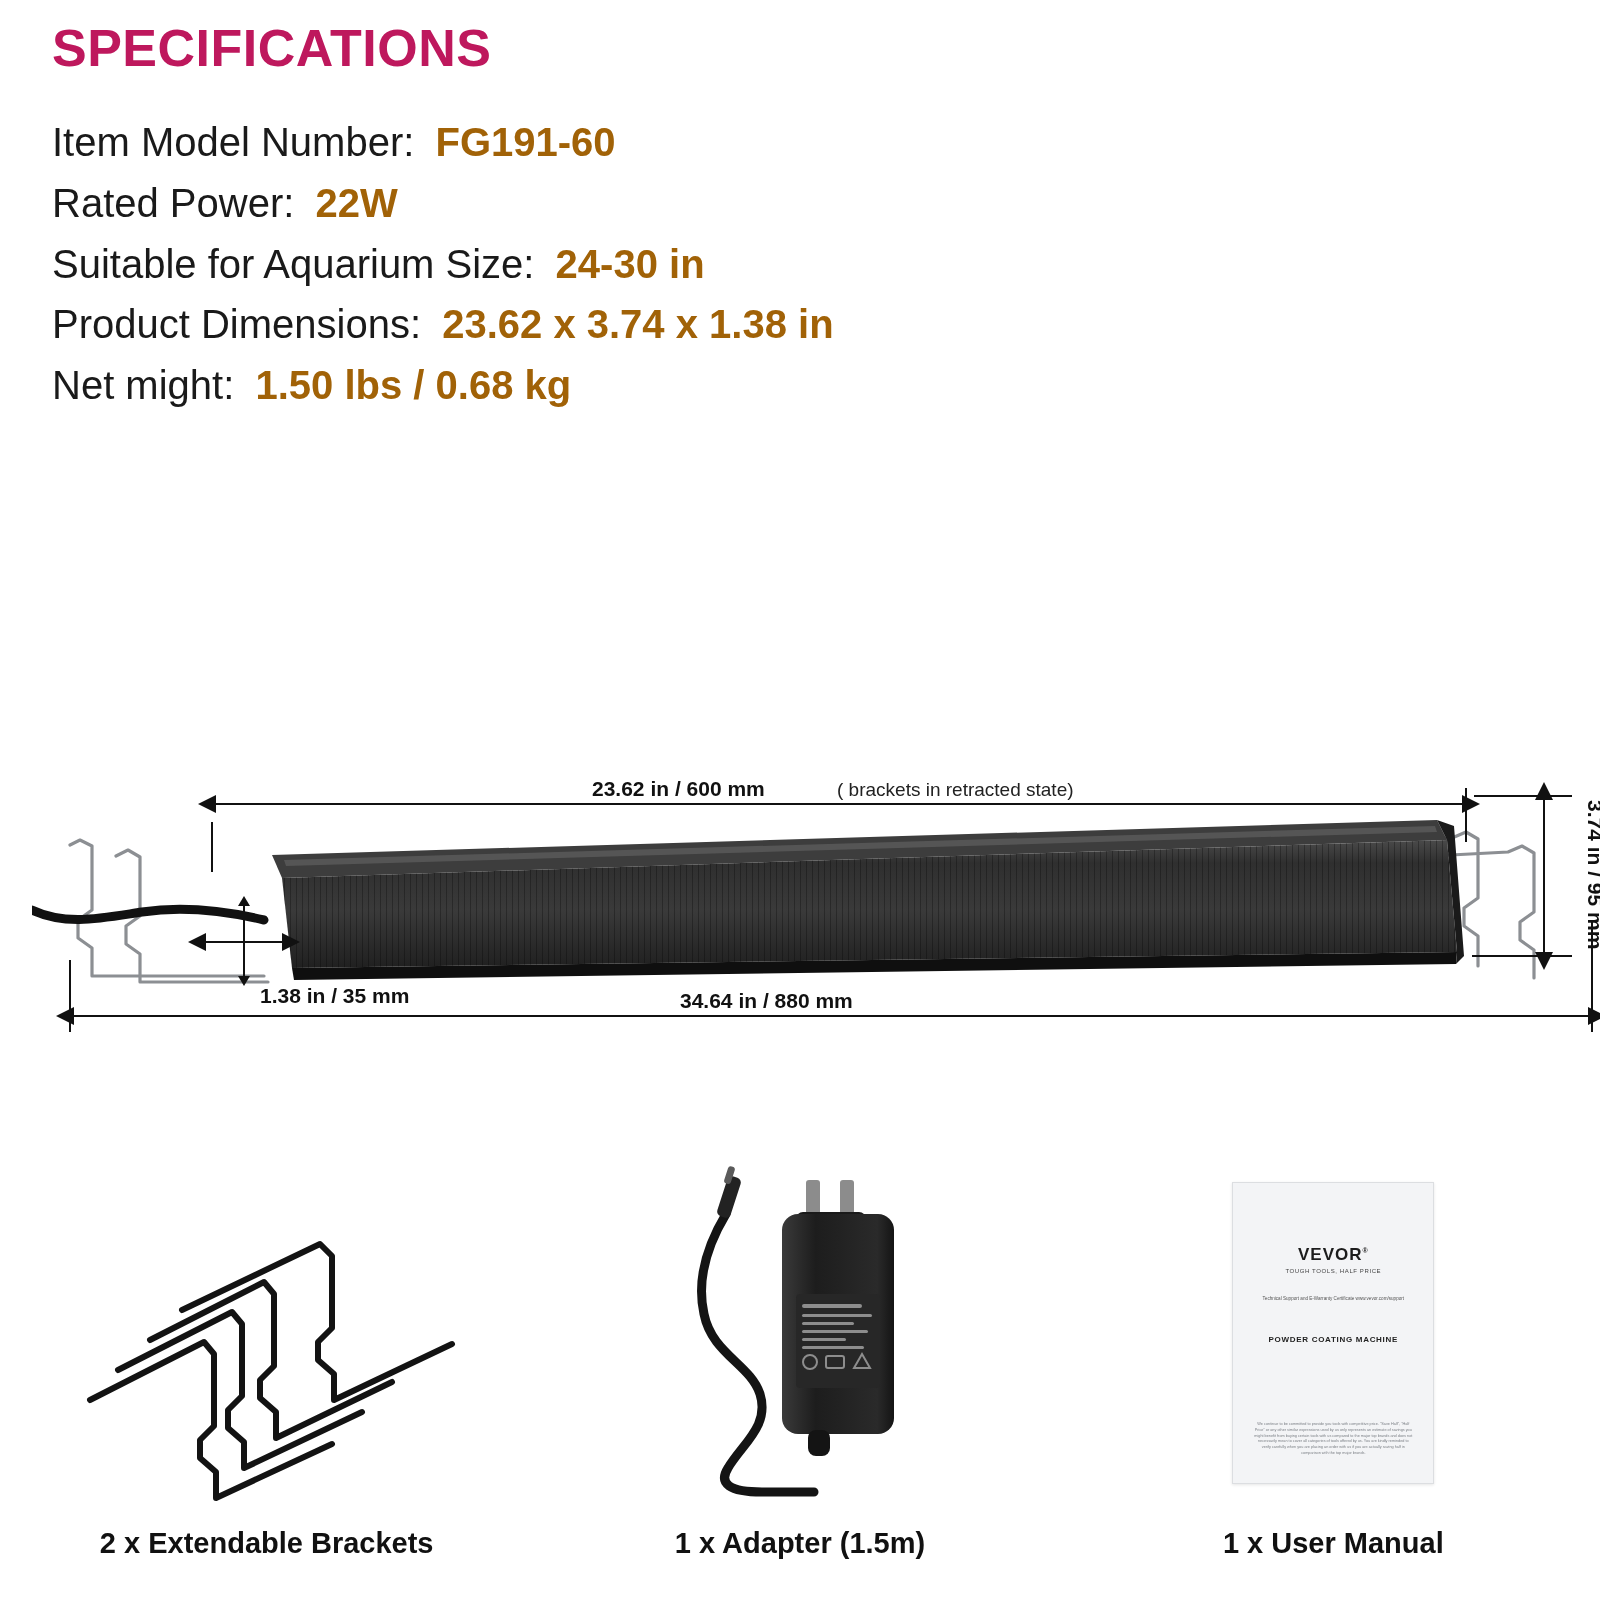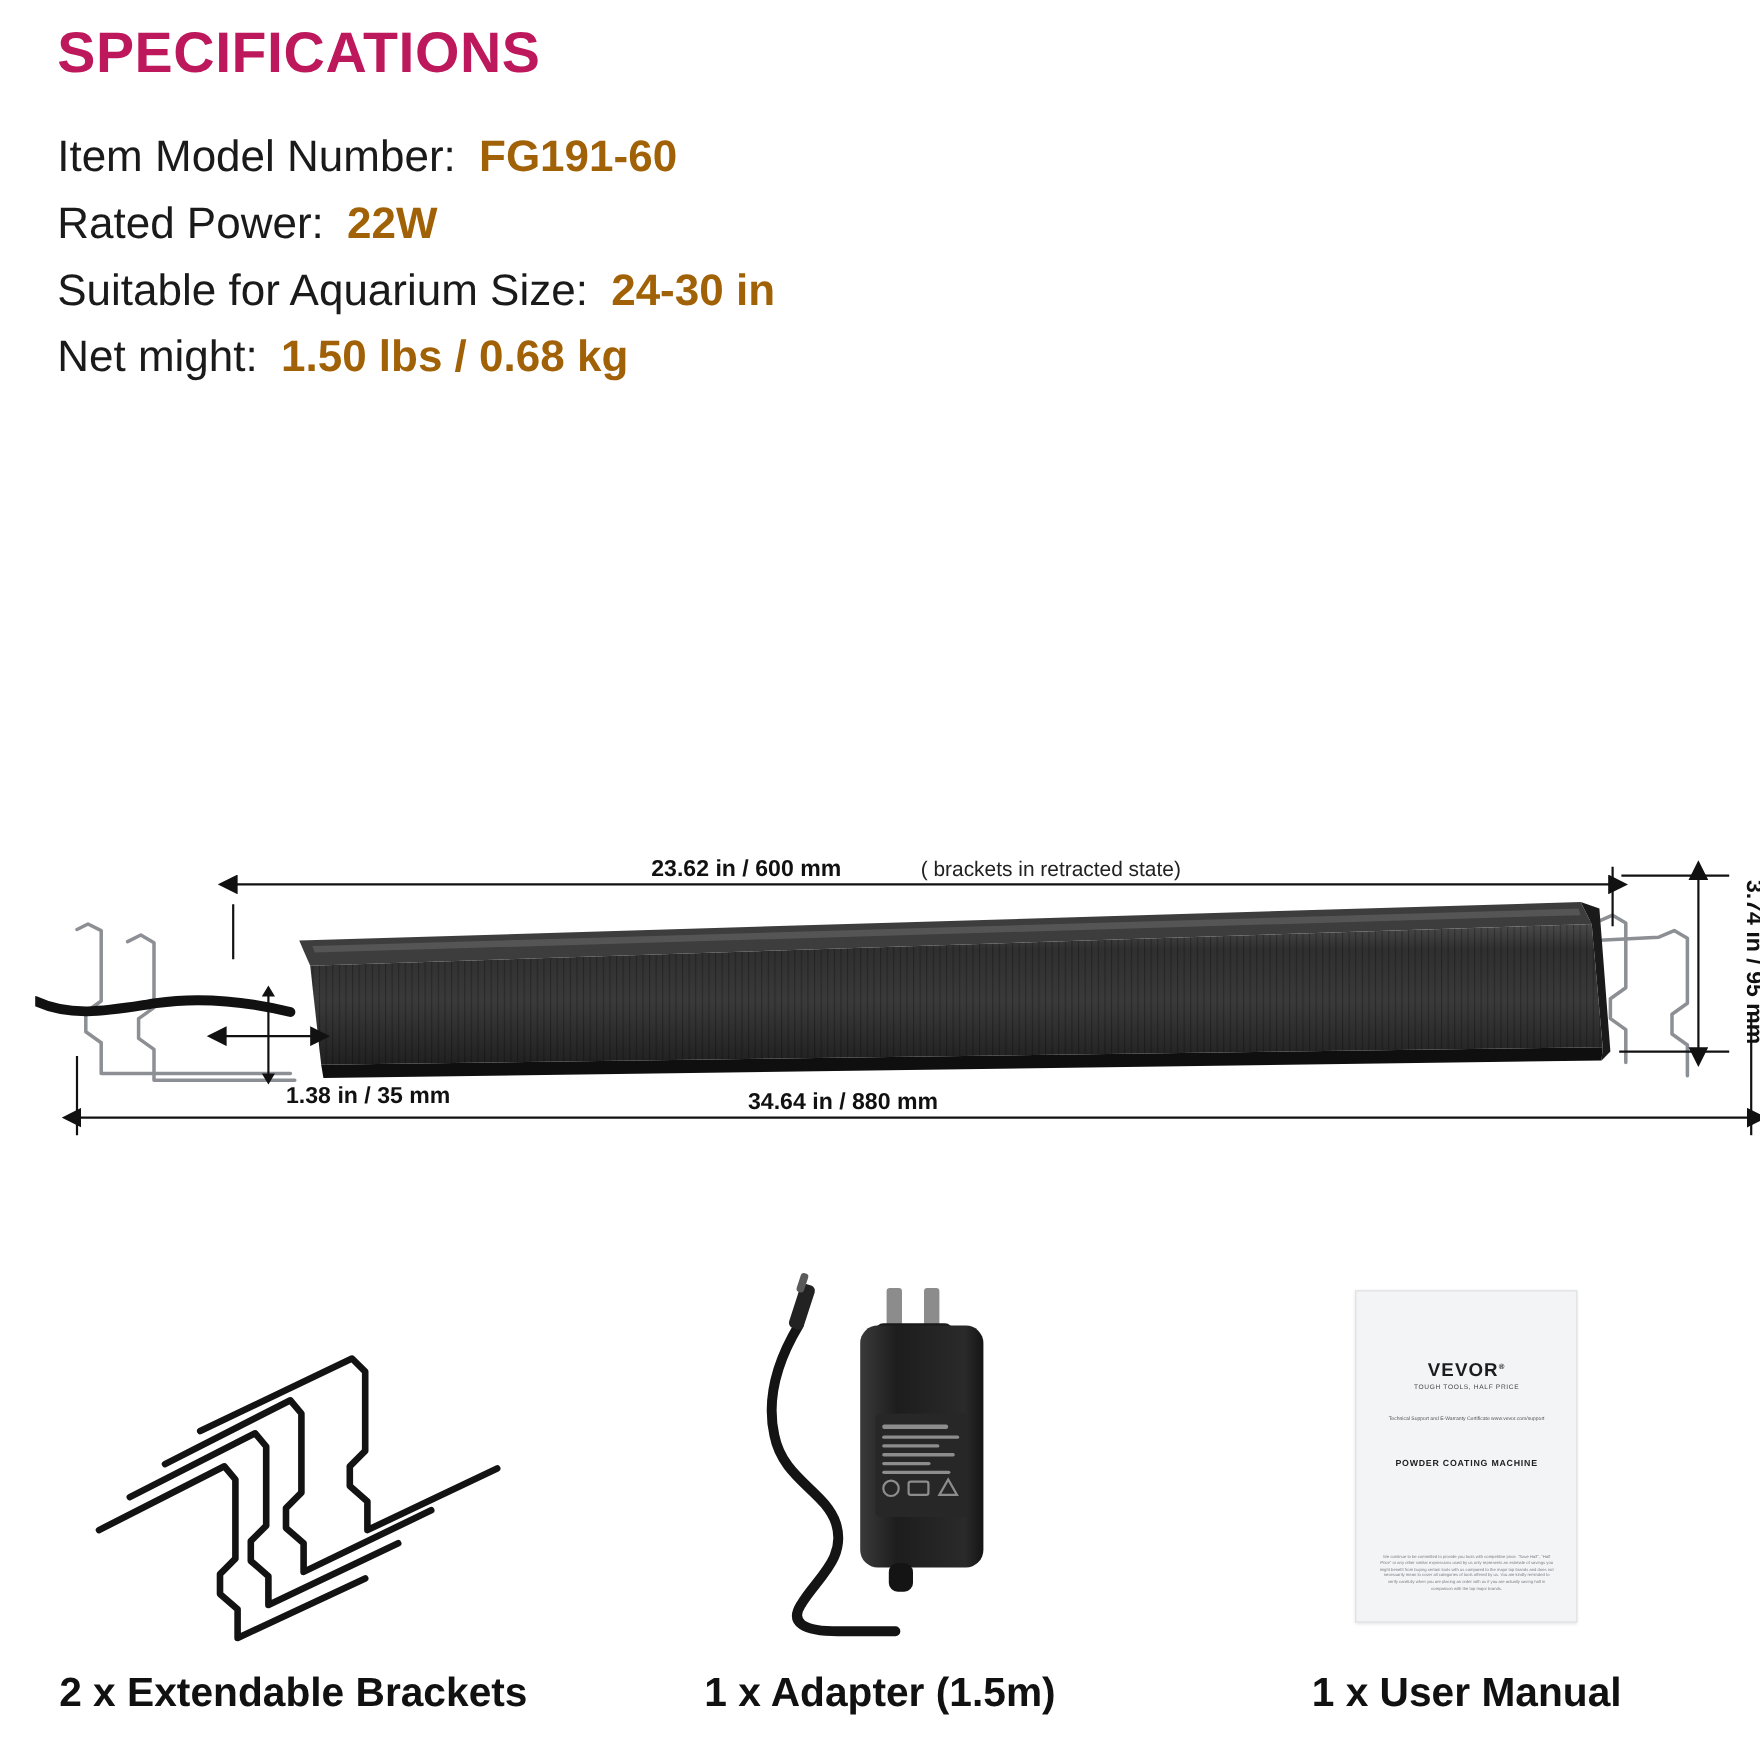--- a/index.html
+++ b/index.html
@@ -87,21 +87,21 @@
     justify-content: flex-end;
   }
   .acc-art {
     height: 360px;
     width: 100%;
     display: flex;
     align-items: center;
     justify-content: center;
   }
   .acc-caption {
-    font-size: 37px;
+    font-size: 29px;
     font-weight: bold;
     color: #111;
     margin-top: 14px;
     text-align: center;
   }
 
   
   .manual {
     width: 200px;
     height: 300px;
@@ -162,20 +162,24 @@
     <span class="spec-label">Item Model Number:</span>
     <span class="spec-value">FG191-60</span>
   </div>
   <div class="spec-row">
     <span class="spec-label">Rated Power:</span>
     <span class="spec-value">22W</span>
   </div>
   <div class="spec-row">
     <span class="spec-label">Suitable for Aquarium Size:</span>
     <span class="spec-value">24-30 in</span>
+  </div>
+  <div class="spec-row">
+    <span class="spec-label">Product Dimensions:</span>
+    <span class="spec-value">23.62 x 3.74 x 1.38 in</span>
   </div>
   <div class="spec-row">
     <span class="spec-label">Net might:</span>
     <span class="spec-value">1.50 lbs / 0.68 kg</span>
   </div>
 </section>
 
 <section class="diagram">
   <svg width="1600" height="300" viewBox="0 0 1600 300" xmlns="http://www.w3.org/2000/svg">
     <defs>

